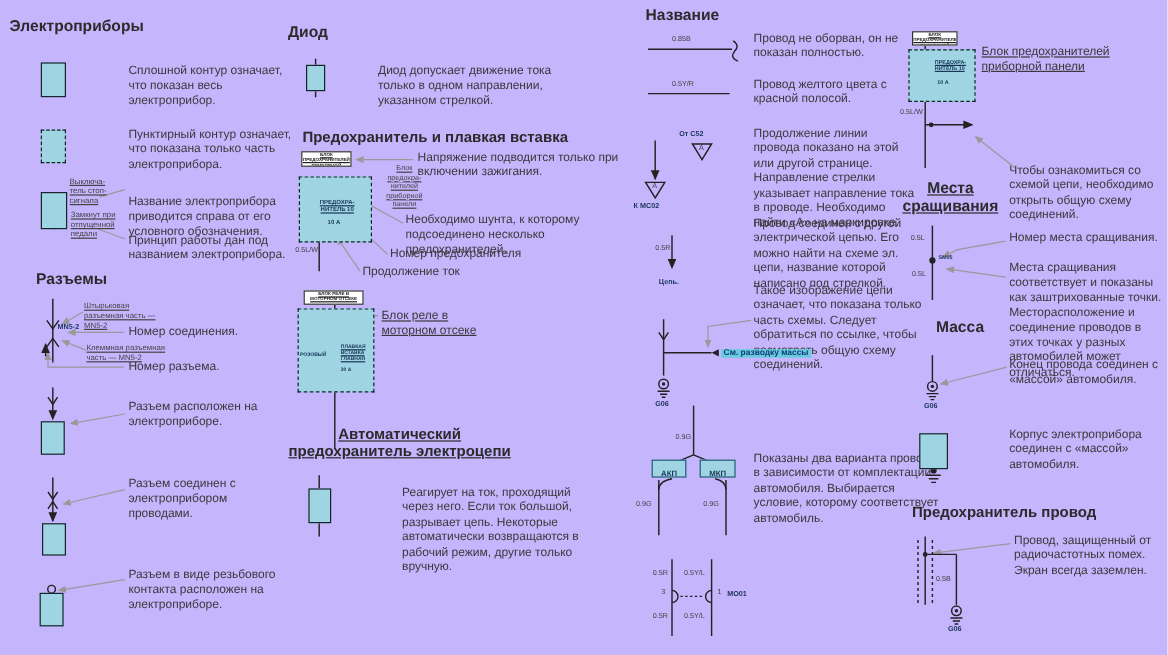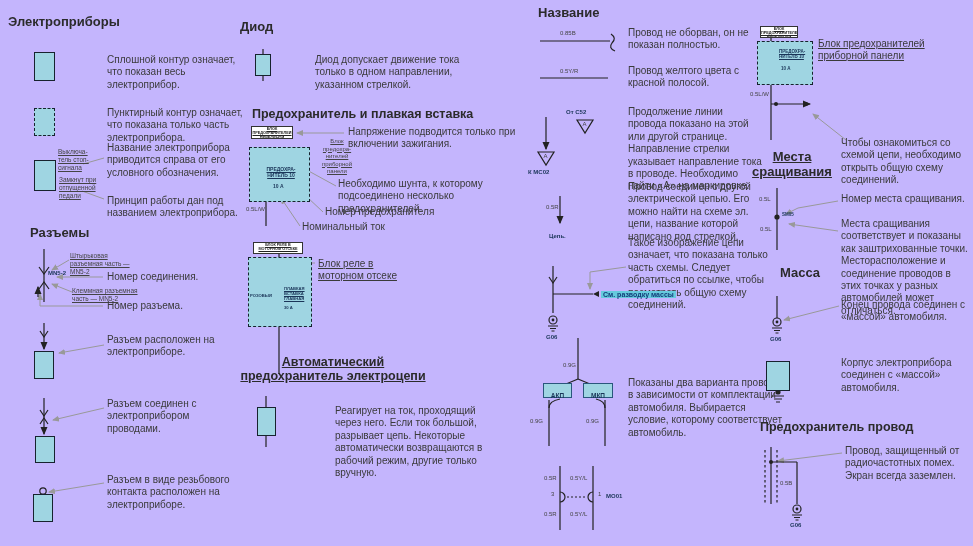--- a/index.html
+++ b/index.html
@@ -160,21 +160,21 @@
   <div class="abs txt" style="left:107px;top:54px;width:138px">Сплошной контур означает, что показан весь электроприбор.</div>
   <div class="abs bluebox dashedb" style="left:34px;top:108px;width:21px;height:28px"></div>
   <div class="abs txt" style="left:107px;top:107px;width:138px">Пунктирный контур означает, что показана только часть электроприбора.</div>
   <div class="abs bluebox" style="left:34px;top:160px;width:22px;height:31px"></div>
   <div class="abs sm pre" style="left:58px;top:148px;width:48px">Выключа-
 тель стоп-
 сигнала</div>
   <div class="abs sm pre" style="left:59px;top:176px;width:48px">Замкнут при
 отпущенной
 педали</div>
-  <div class="abs txt" style="left:107px;top:142px;width:142px">Название электроприбора приводится справа от его условного обозначения.</div>
+  <div class="abs txt" style="left:107px;top:163px;width:142px">Название электроприбора приводится справа от его условного обозначения.</div>
   <div class="abs txt" style="left:107px;top:195px;width:142px">Принцип работы дан под названием электроприбора.</div>
 
   <div class="abs h1" style="left:30px;top:225px">Разъемы</div>
   <div class="abs sm pre" style="left:70px;top:252px;width:90px">Штырьковая
 разъемная часть —
 MN5-2</div>
   <div class="abs wl nb" style="left:48px;top:270px">MN5-2</div>
   <div class="abs txt" style="left:107px;top:271px;width:130px">Номер соединения.</div>
   <div class="abs sm pre" style="left:72px;top:287px;width:95px">Клеммная разъемная
 часть — MN5-2</div>
@@ -199,21 +199,21 @@
   <div class="abs nb" style="left:273px;top:183px;font-size:5px">10 А</div>
   <div class="abs sm pre ctr" style="left:316px;top:138px;width:42px;font-size:6px">Блок
 предохра-
 нителей
 приборной
 панели</div>
   <div class="abs wl" style="left:246px;top:206px">0.5L/W</div>
   <div class="abs txt" style="left:348px;top:126px;width:170px">Напряжение подводится только при включении зажигания.</div>
   <div class="abs txt" style="left:338px;top:178px;width:188px">Необходимо шунта, к которому подсоединено несколько предохранителей.</div>
   <div class="abs txt" style="left:325px;top:206px;width:140px">Номер предохранителя</div>
-  <div class="abs txt" style="left:302px;top:221px;width:120px">Номинальный ток</div>
+  <div class="abs txt" style="left:302px;top:221px;width:120px">Продолжение ток</div>
 
   <div class="abs whitebox tinybox pre ctr" style="left:253px;top:242px;width:50px;height:12px">БЛОК РЕЛЕ В
 МОТОРНОМ ОТСЕКЕ</div>
   <div class="abs bluebox dashedb" style="left:248px;top:257px;width:64px;height:70px"></div>
   <div class="abs nb" style="left:250px;top:293px;font-size:4.2px">РОЗОВЫЙ</div>
   <div class="abs nb pre" style="left:284px;top:286px;font-size:4.2px">ПЛАВКАЯ
 ВСТАВКА
 ГЛАВНАЯ</div>
   <div class="abs nb" style="left:284px;top:305px;font-size:4.2px">30 А</div>
   <div class="abs txt pre" style="left:318px;top:258px;width:110px">Блок реле в

